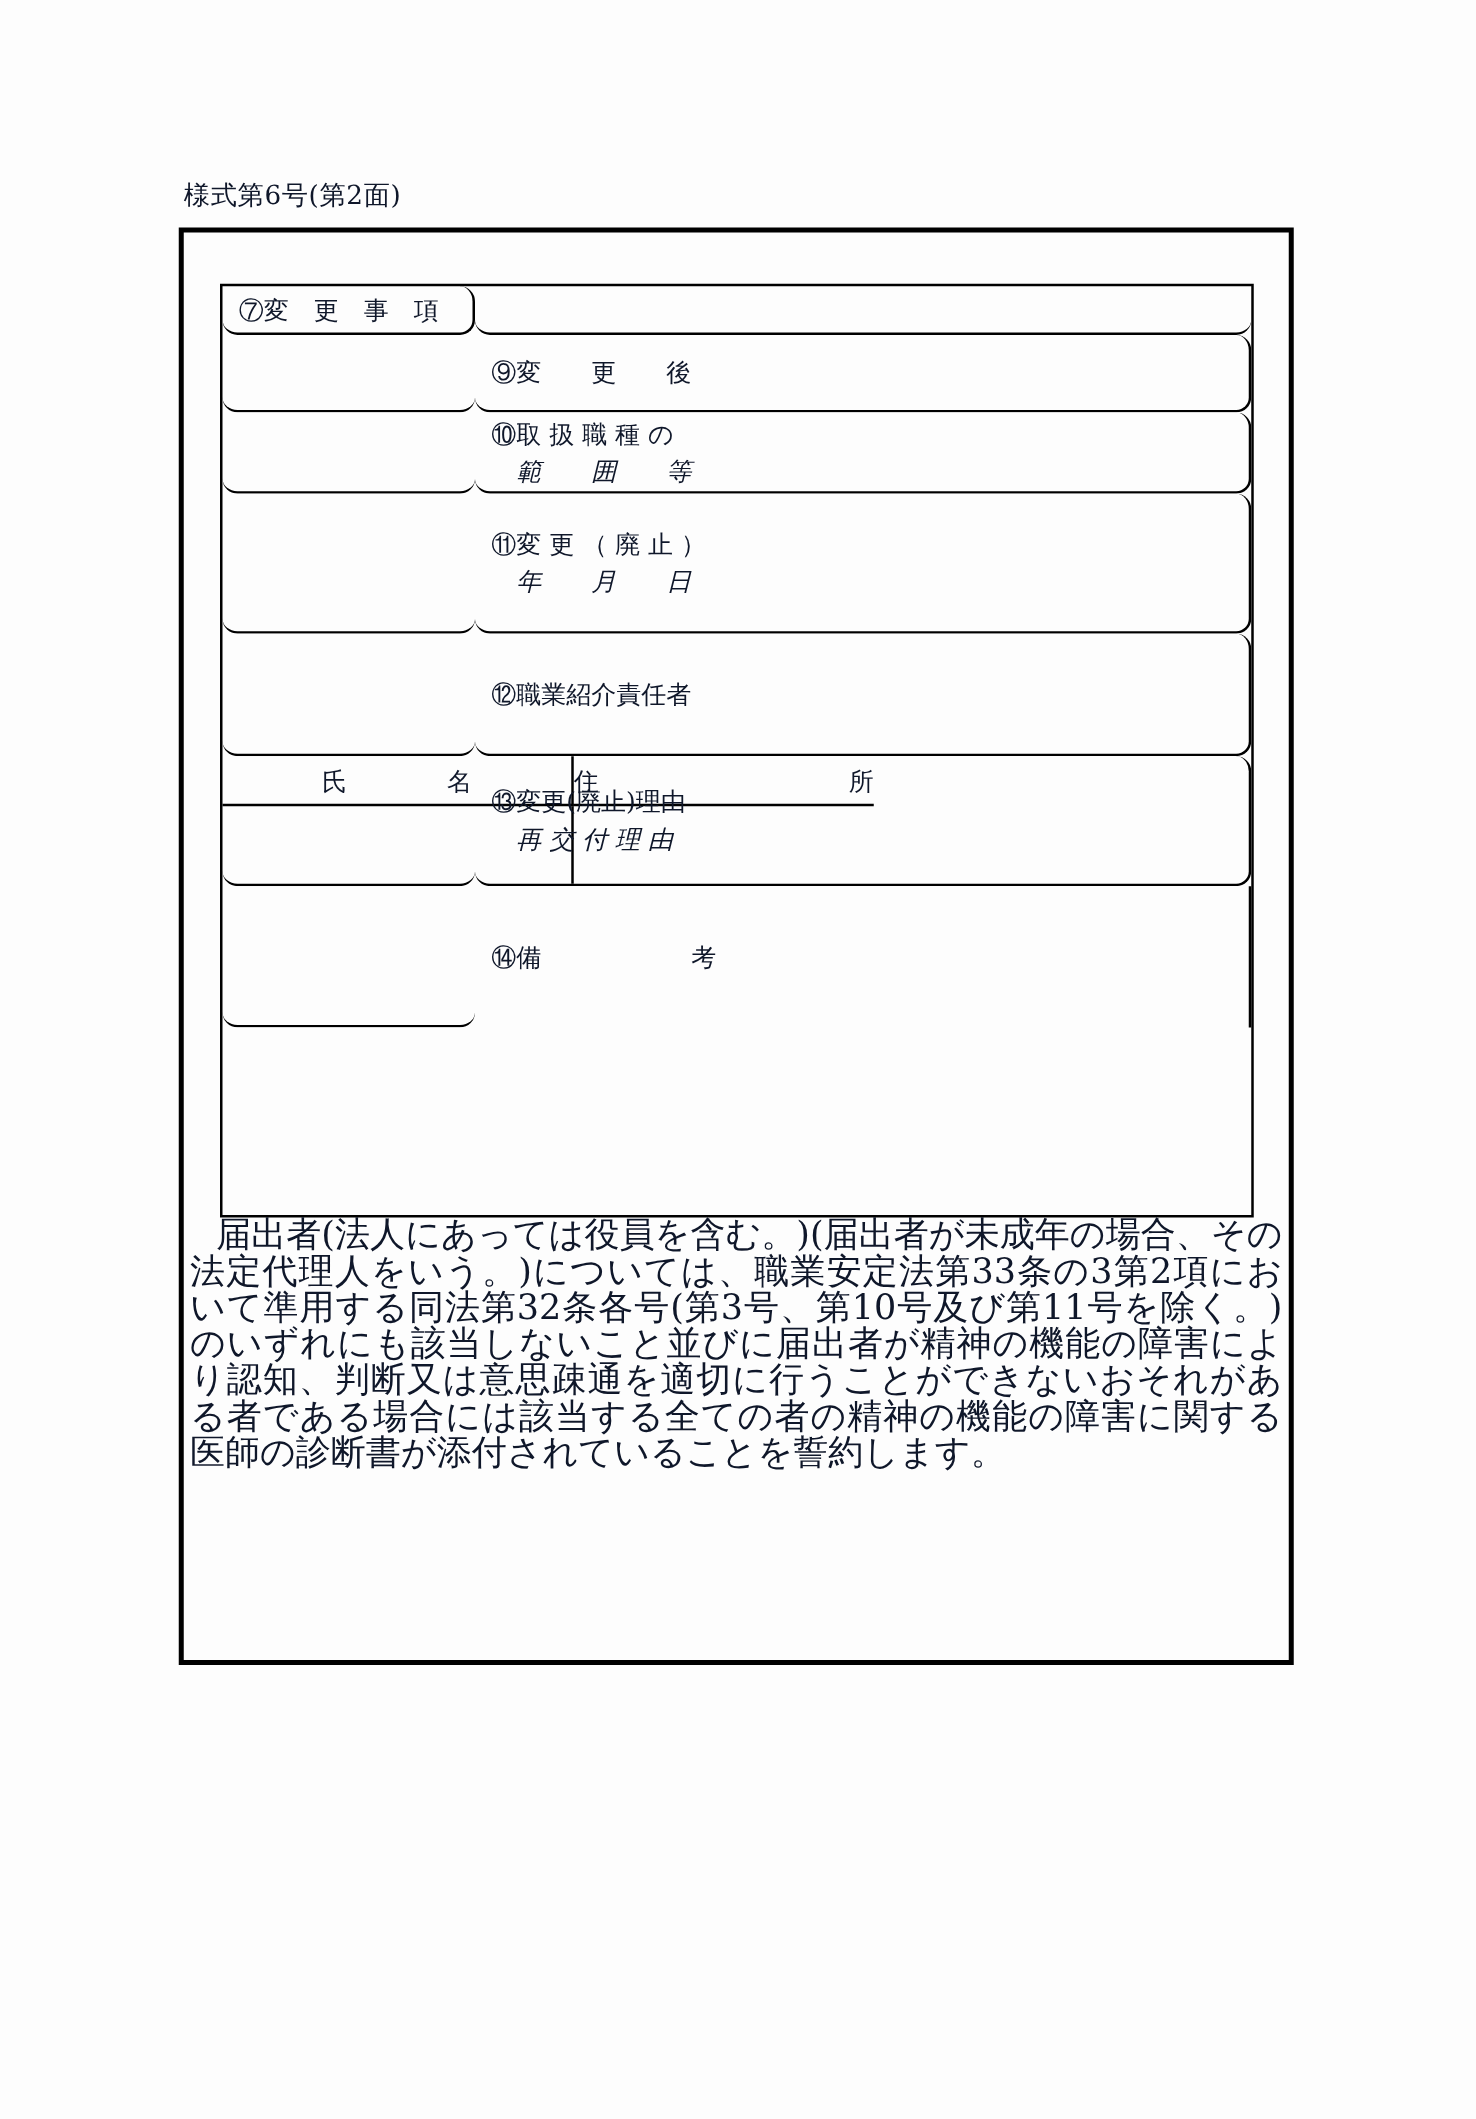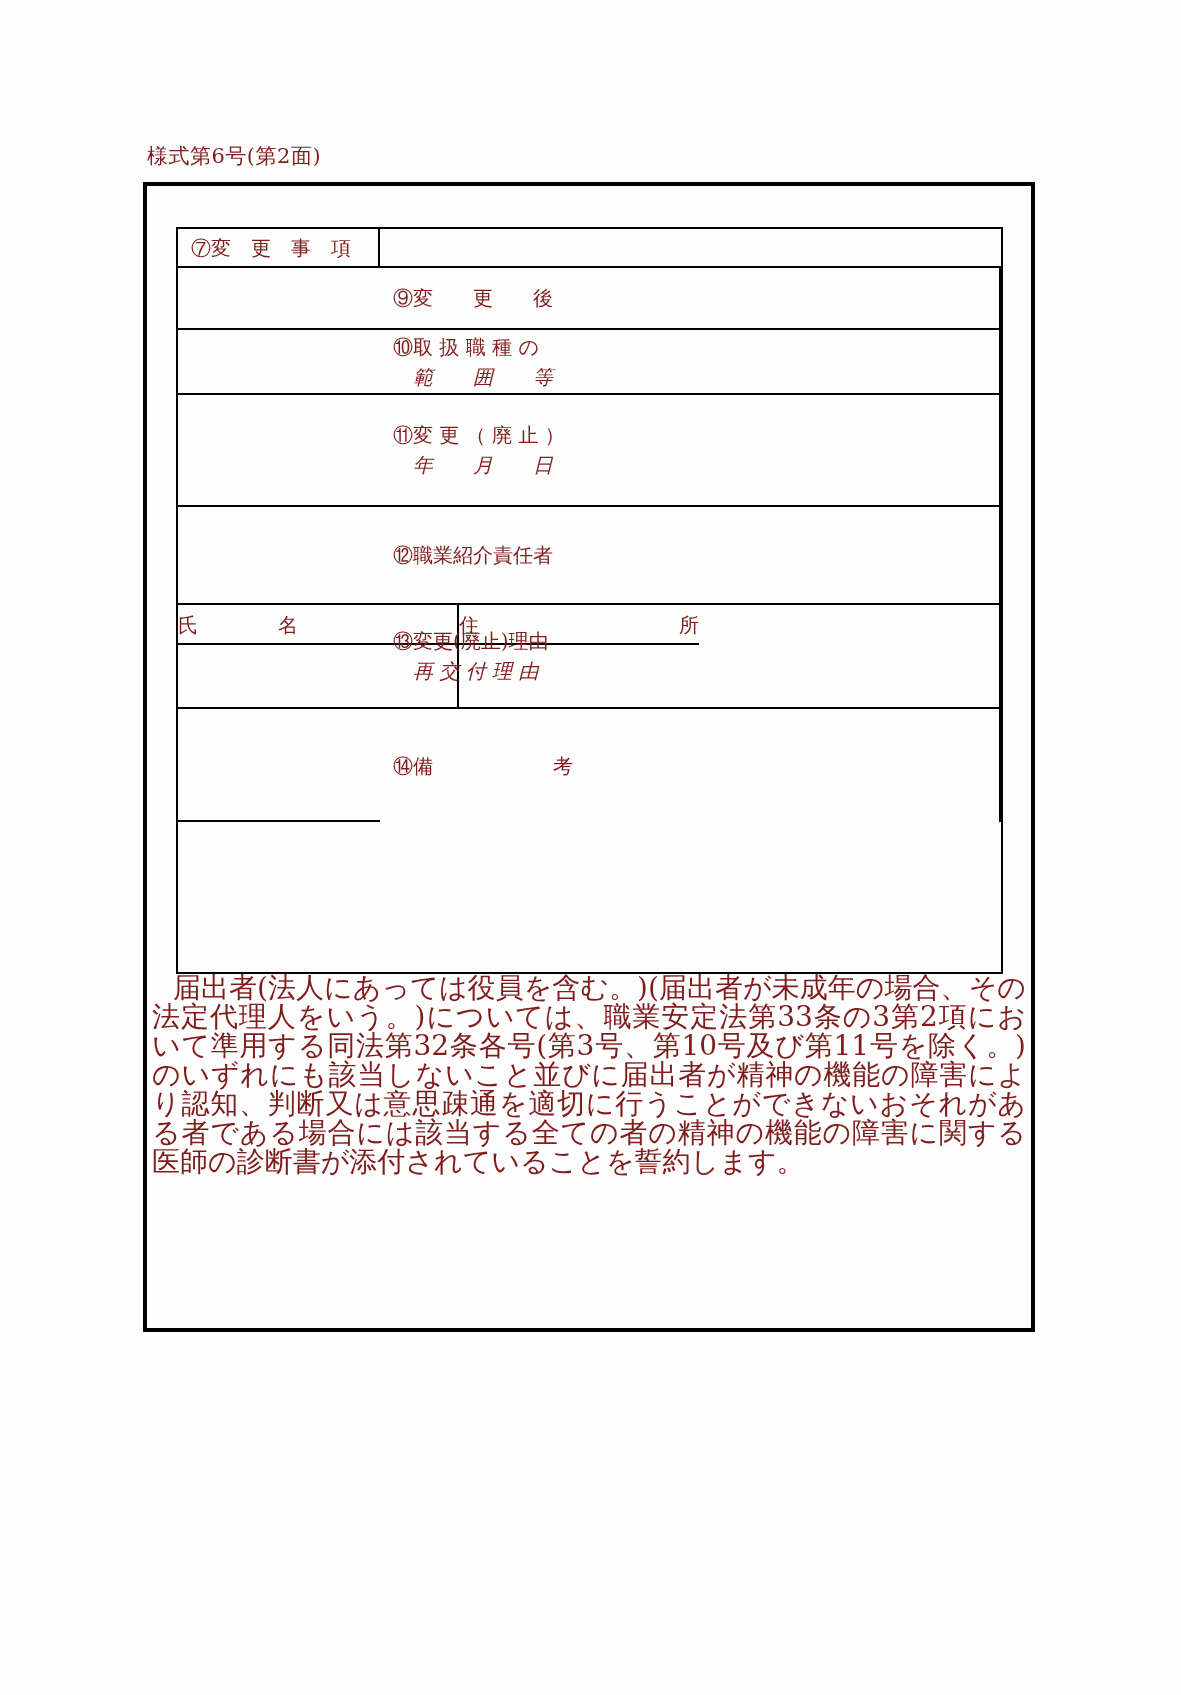--- a/index.html
+++ b/index.html
@@ -1,21 +1,21 @@
 <!DOCTYPE html>
 <html lang="ja"><head>
 <meta charset="utf-8">
 <style>
   html, body { margin: 0; padding: 0; }
   .page {
     position: relative;
     width: 1181px;
     height: 1695px;
     background: #fdfdfd;
-    color: #7f1d1d;
+    color: #0f172a;
     font-family: "DejaVu Serif", "Liberation Serif", serif;
     overflow: hidden;
   }
   .doc-title {
     position: absolute;
     left: 147px;
     top: 142px;
     font-size: 21px;
     letter-spacing: 0.5px;
     white-space: pre;
@@ -46,31 +46,31 @@
   .lc {
     border-right: 2px solid #000;
     display: flex;
     flex-direction: column;
     justify-content: center;
     padding-left: 13px;
     box-sizing: border-box;
     white-space: pre;
   }
   .lc .l2 { padding-left: 20px; font-style: italic; }
-  .bb { border-bottom: 2px solid #000; }
+  .bb { border-bottom: 2px solid #000; border-radius: 12px; }
   .vc { box-sizing: border-box; }
   .mgr {
     display: grid;
     grid-template-columns: 281px 1fr;
     grid-template-rows: 40px 1fr;
     box-sizing: border-box;
     height: 100%;
   }
   .mgr .hd {
-    text-align: left;
+    text-align: center;
     line-height: 40px;
     border-bottom: 2px solid #000;
     white-space: pre;
     box-sizing: border-box;
   }
   .mgr .rt { border-right: 2px solid #000; }
   .declaration {
     position: absolute;
     left: 5px;
     top: 787px;

